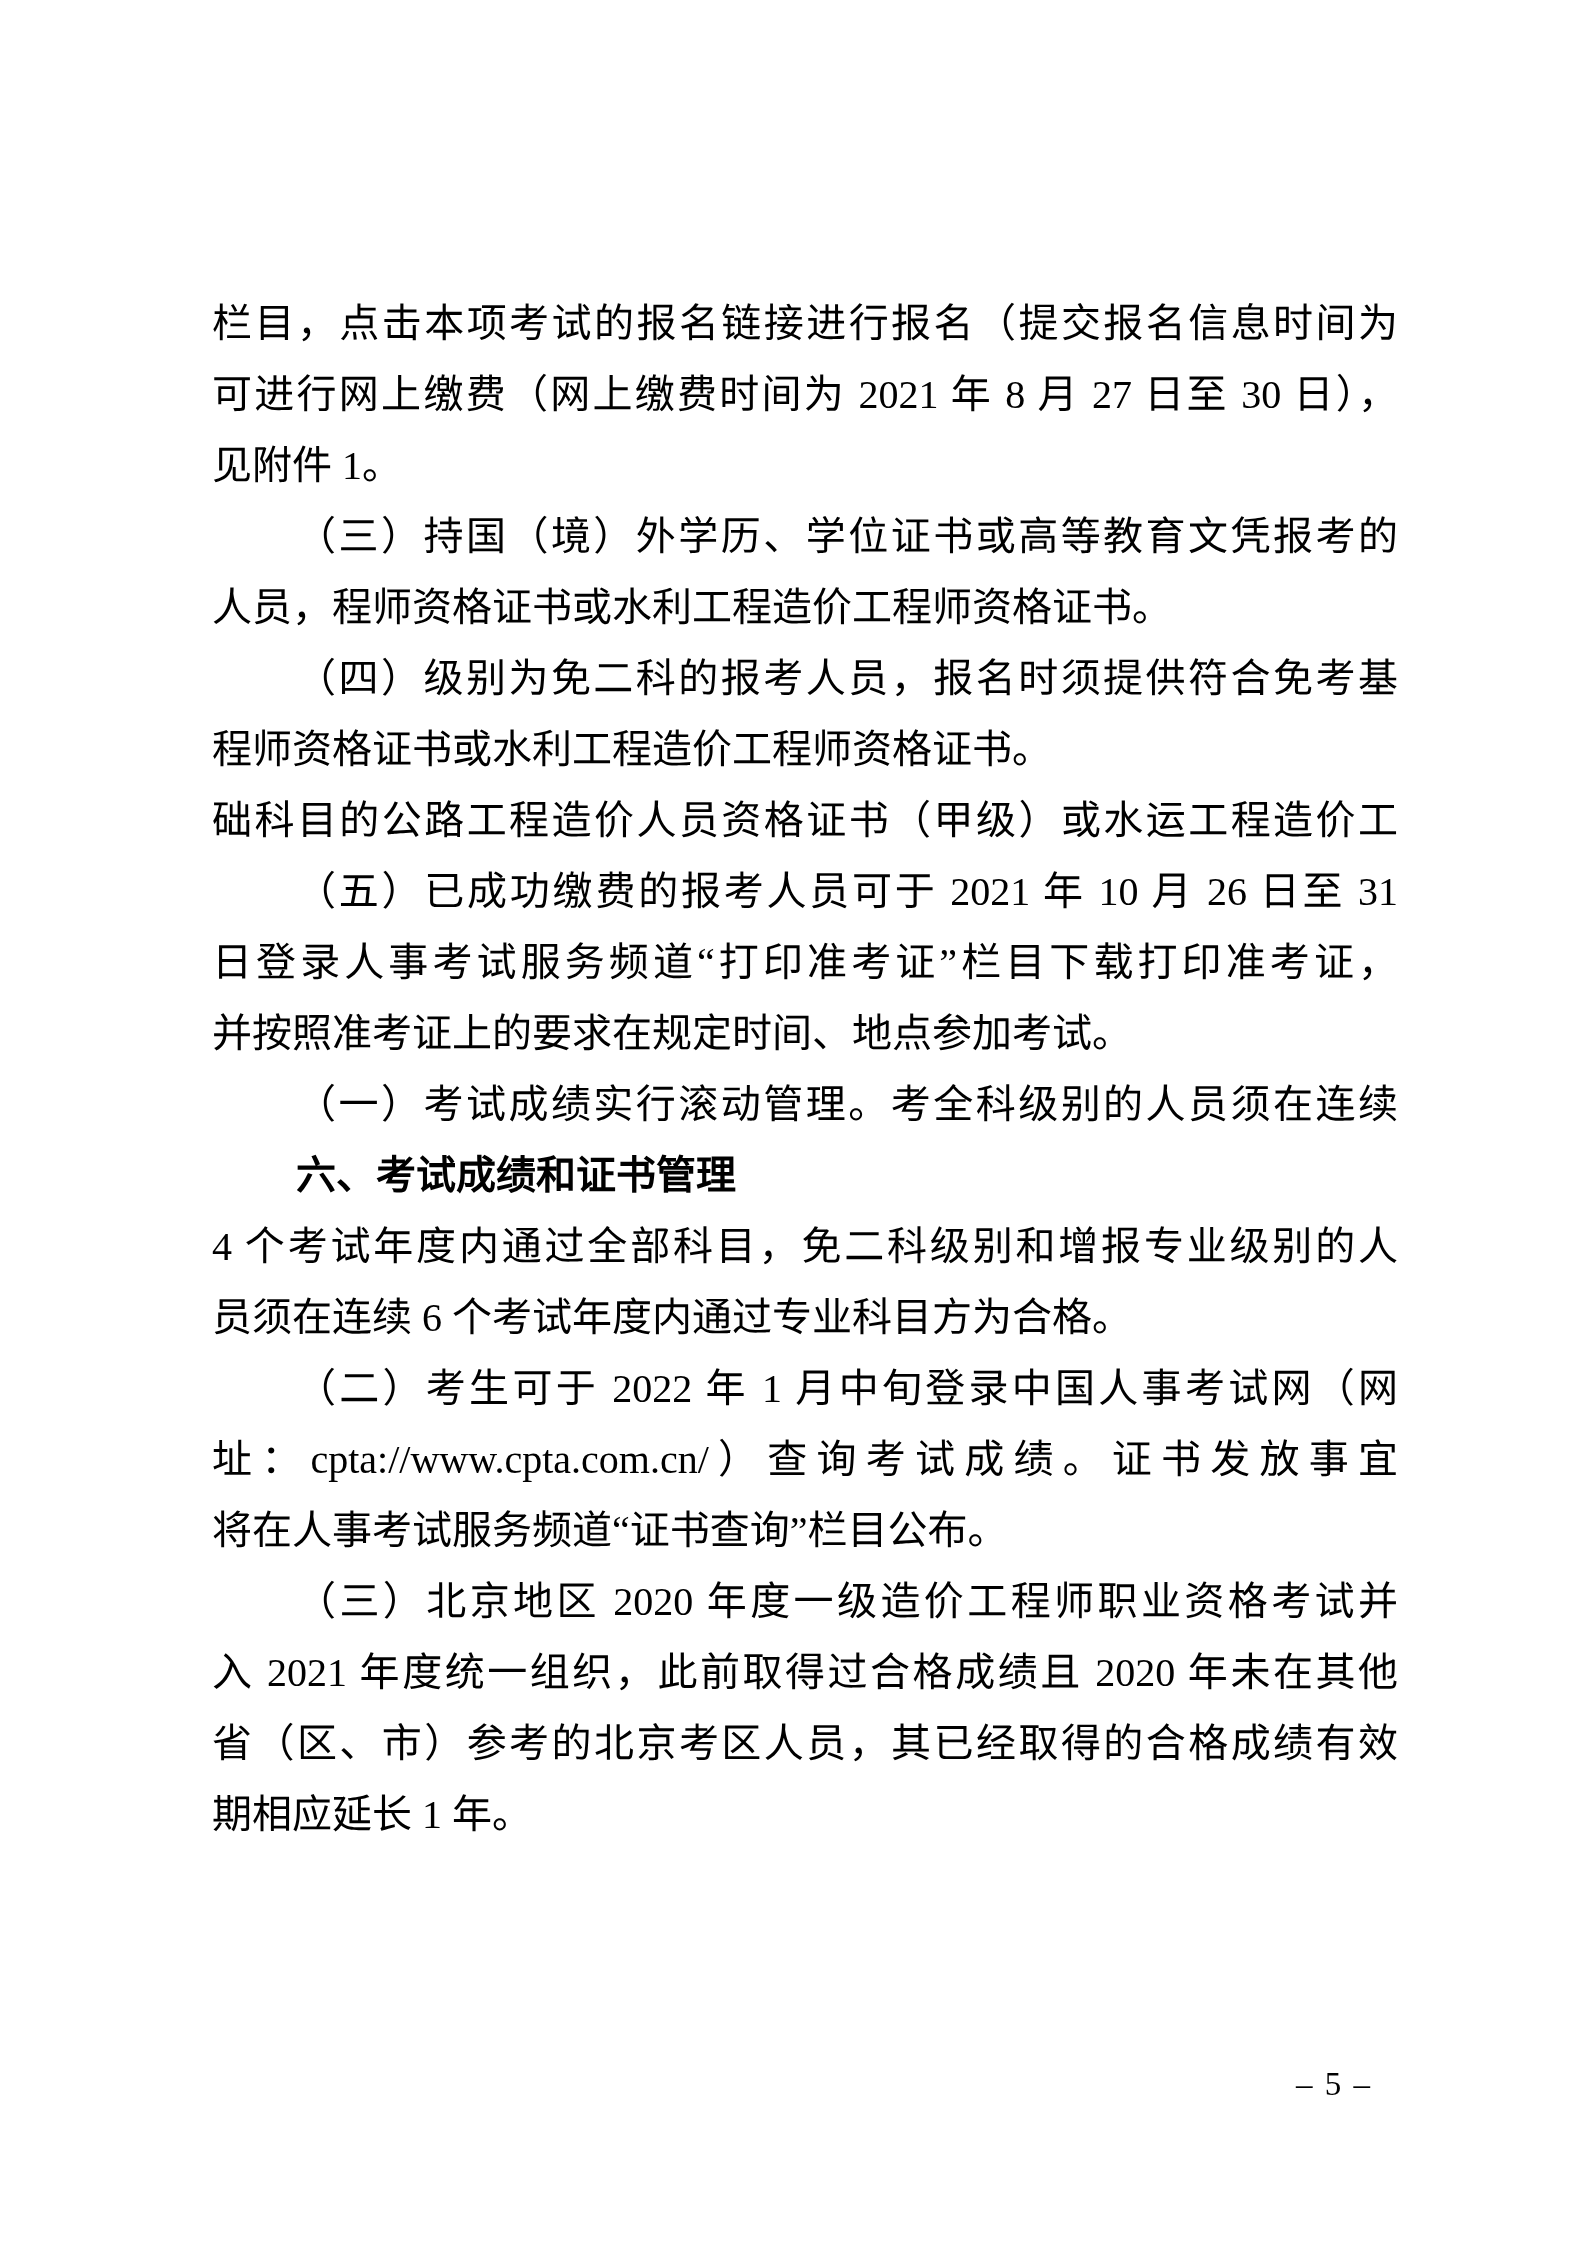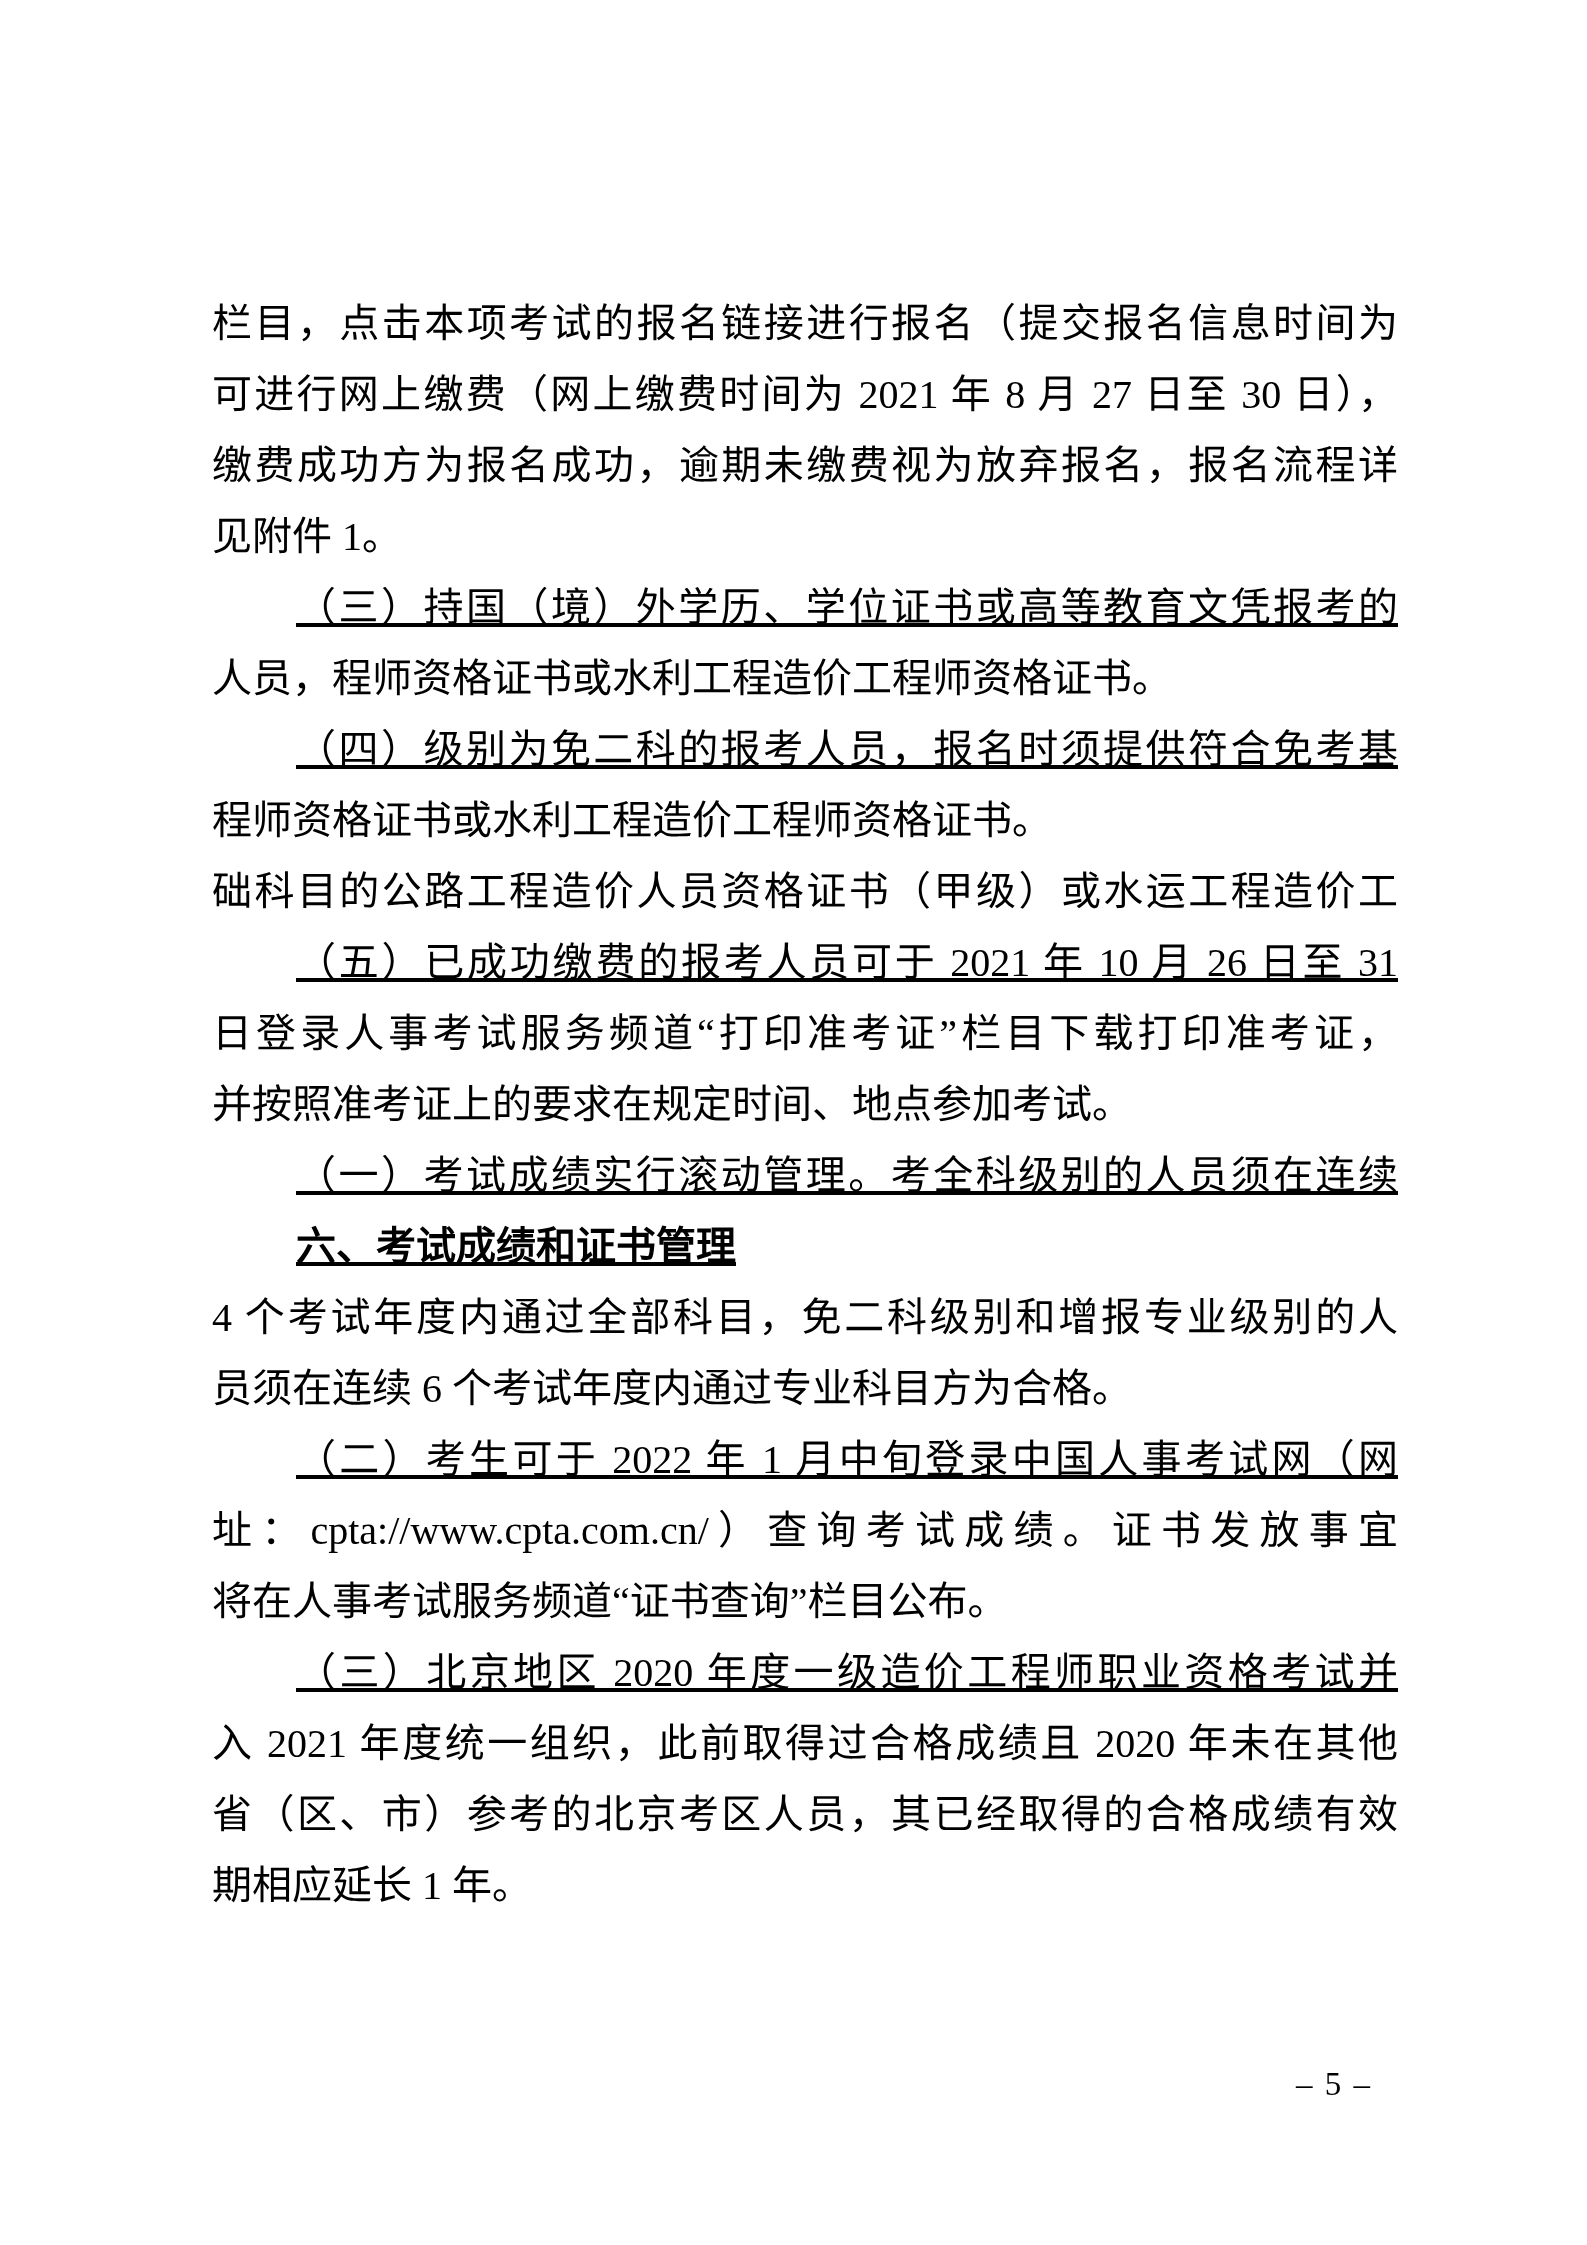--- a/index.html
+++ b/index.html
@@ -30,21 +30,20 @@
     letter-spacing: 0;
     text-align: left;
   }
   .line.justify {
     text-align: justify;
     text-align-last: justify;
     text-justify: inter-character;
   }
   .line.indent {
     padding-left: 84px;
-    text-decoration: underline;
   }
   .line.heading {
     font-family: "Liberation Sans", "DejaVu Sans", sans-serif;
     font-weight: bold;
   }
   .page-number {
     position: absolute;
     top: 2064px;
     right: 215px;
     font-size: 33px;
@@ -54,21 +53,20 @@
     letter-spacing: 2px;
   }
 </style>
 </head>
 <body>
 
 <div class="page">
   <div class="content">
       <div class="line justify">栏目，点击本项考试的报名链接进行报名（提交报名信息时间为</div>
       <div class="line justify">可进行网上缴费（网上缴费时间为 2021 年 8 月 27 日至 30 日），</div>
-      <div class="line justify">缴费成功方为报名成功，逾期未缴费视为放弃报名，报名流程详</div>
       <div class="line">见附件 1。</div>
       <div class="line indent justify">（三）持国（境）外学历、学位证书或高等教育文凭报考的</div>
       <div class="line">人员，程师资格证书或水利工程造价工程师资格证书。</div>
       <div class="line indent justify">（四）级别为免二科的报考人员，报名时须提供符合免考基</div>
       <div class="line">程师资格证书或水利工程造价工程师资格证书。</div>
       <div class="line justify">础科目的公路工程造价人员资格证书（甲级）或水运工程造价工</div>
       <div class="line indent justify">（五）已成功缴费的报考人员可于 2021 年 10 月 26 日至 31</div>
       <div class="line justify">日登录人事考试服务频道“打印准考证”栏目下载打印准考证，</div>
       <div class="line">并按照准考证上的要求在规定时间、地点参加考试。</div>
       <div class="line indent justify">（一）考试成绩实行滚动管理。考全科级别的人员须在连续</div>

